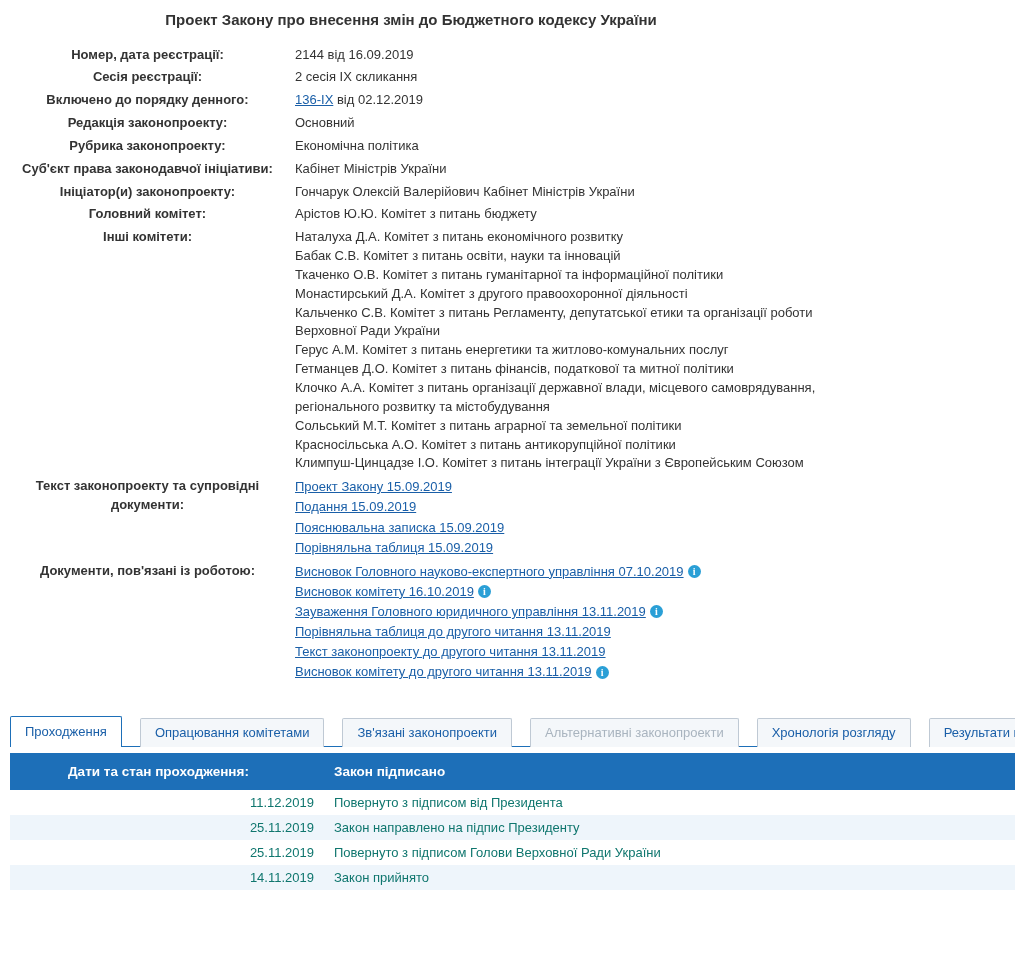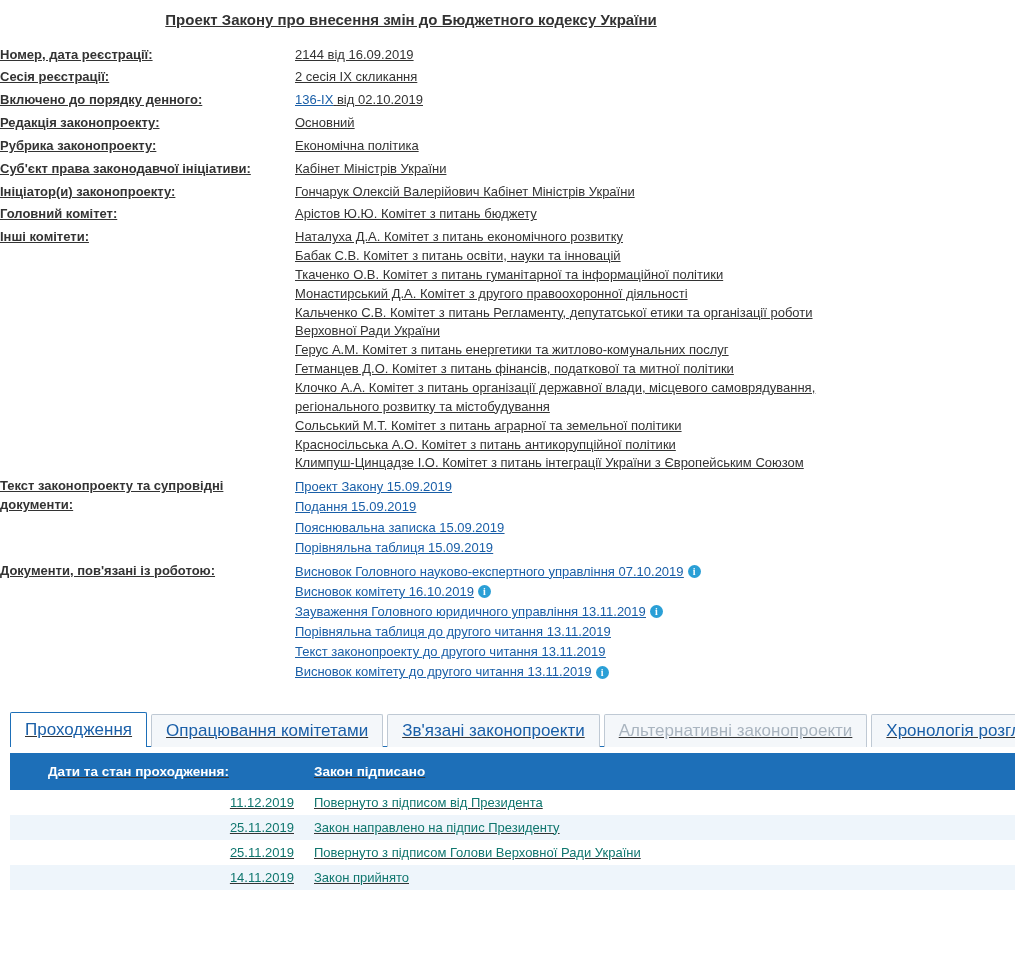--- a/index.html
+++ b/index.html
@@ -11,21 +11,20 @@
     width: 1015px;
     min-height: 957px;
     font-family: "Liberation Sans", sans-serif;
     font-size: 13px;
     color: #333333;
     position: relative;
   }
   .page {
     width: 822px;
     position: relative;
-    text-decoration: underline;
   }
   .doc-title {
     text-align: center;
     font-size: 15px;
     font-weight: bold;
     color: #333333;
     padding: 10px 40px 14px 40px;
     line-height: 1.3;
   }
   table.info {
@@ -37,20 +36,21 @@
     padding: 2px 0 2px 0;
     font-size: 13px;
     line-height: 1.45;
   }
   td.label {
     width: 295px;
     padding-left: 6px;
     padding-right: 8px;
     font-weight: bold;
     color: #333333;
+    text-align: center;
   }
   td.value {
     color: #333333;
     padding-left: 2px;
   }
   a.lnk {
     color: #1a5fa8;
     text-decoration: underline;
   }
   .committee-line { line-height: 1.45; }
@@ -85,23 +85,23 @@
     display: flex;
     align-items: flex-end;
     border-bottom: 1px solid #1d6fb8;
     height: 31px;
   }
   .tab {
     border: 1px solid #bfc9d4;
     border-bottom: none;
     background: #f4f7fa;
     color: #1a5fa8;
-    font-size: 17px;
+    font-size: 13px;
     padding: 7px 14px 6px 14px;
-    margin-right: 4px;
+    margin-right: 18px;
     line-height: 1.1;
     white-space: nowrap;
     border-radius: 2px 2px 0 0;
     position: relative;
     top: 1px;
   }
   .tab.active {
     background: #ffffff;
     border-color: #1d6fb8;
     color: #1a5fa8;
@@ -125,21 +125,21 @@
     background: #1d6fb8;
     color: #ffffff;
     font-size: 13.5px;
     font-weight: bold;
     text-align: left;
     padding: 11px 8px 11px 8px;
     border: none;
   }
   .status-table thead th.col-date {
     width: 250px;
-    padding-left: 38px;
+    padding-left: 58px;
   }
   .status-table tbody td {
     font-size: 13px;
     color: #0f766e;
     padding: 5px 8px 5px 8px;
     border: none;
   }
   .status-table tbody tr:nth-child(odd) { background: #ffffff; }
   .status-table tbody tr:nth-child(even) { background: #eef5fb; }
   .status-table tbody td.col-date {
@@ -162,21 +162,21 @@
       <td class="value">2144 від 16.09.2019</td>
     </tr>
     <tr>
       <td class="label">Сесія реєстрації:</td>
       <td class="value">2 сесія IX скликання</td>
     </tr>
     <tr>
       <td class="label">Включено до порядку денного:</td>
       <td class="value">
         <a class="lnk" href="#">136-IX</a>
-        <span class="inline-after">від 02.10.2019</span>
+        <span class="inline-after">від 02.12.2019</span>
       </td>
     </tr>
     <tr>
       <td class="label">Редакція законопроекту:</td>
       <td class="value">Основний</td>
     </tr>
     <tr>
       <td class="label">Рубрика законопроекту:</td>
       <td class="value">Економічна політика</td>
     </tr>

